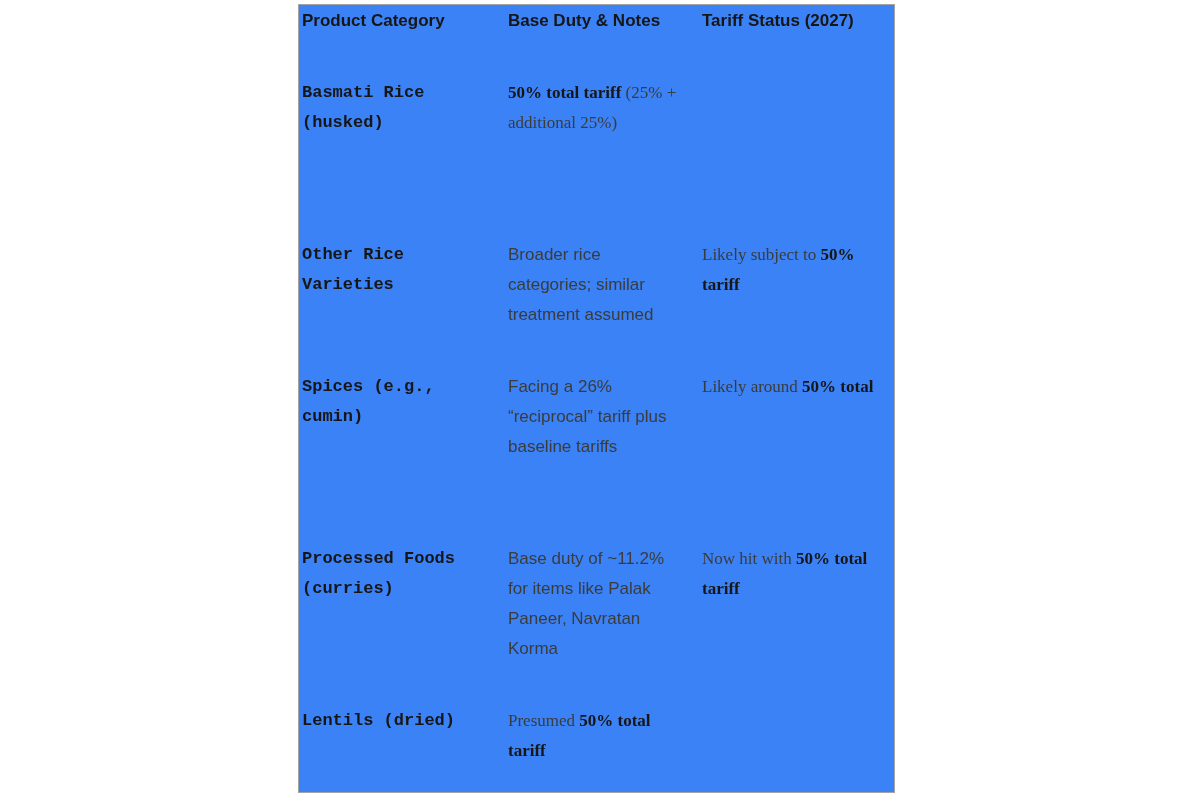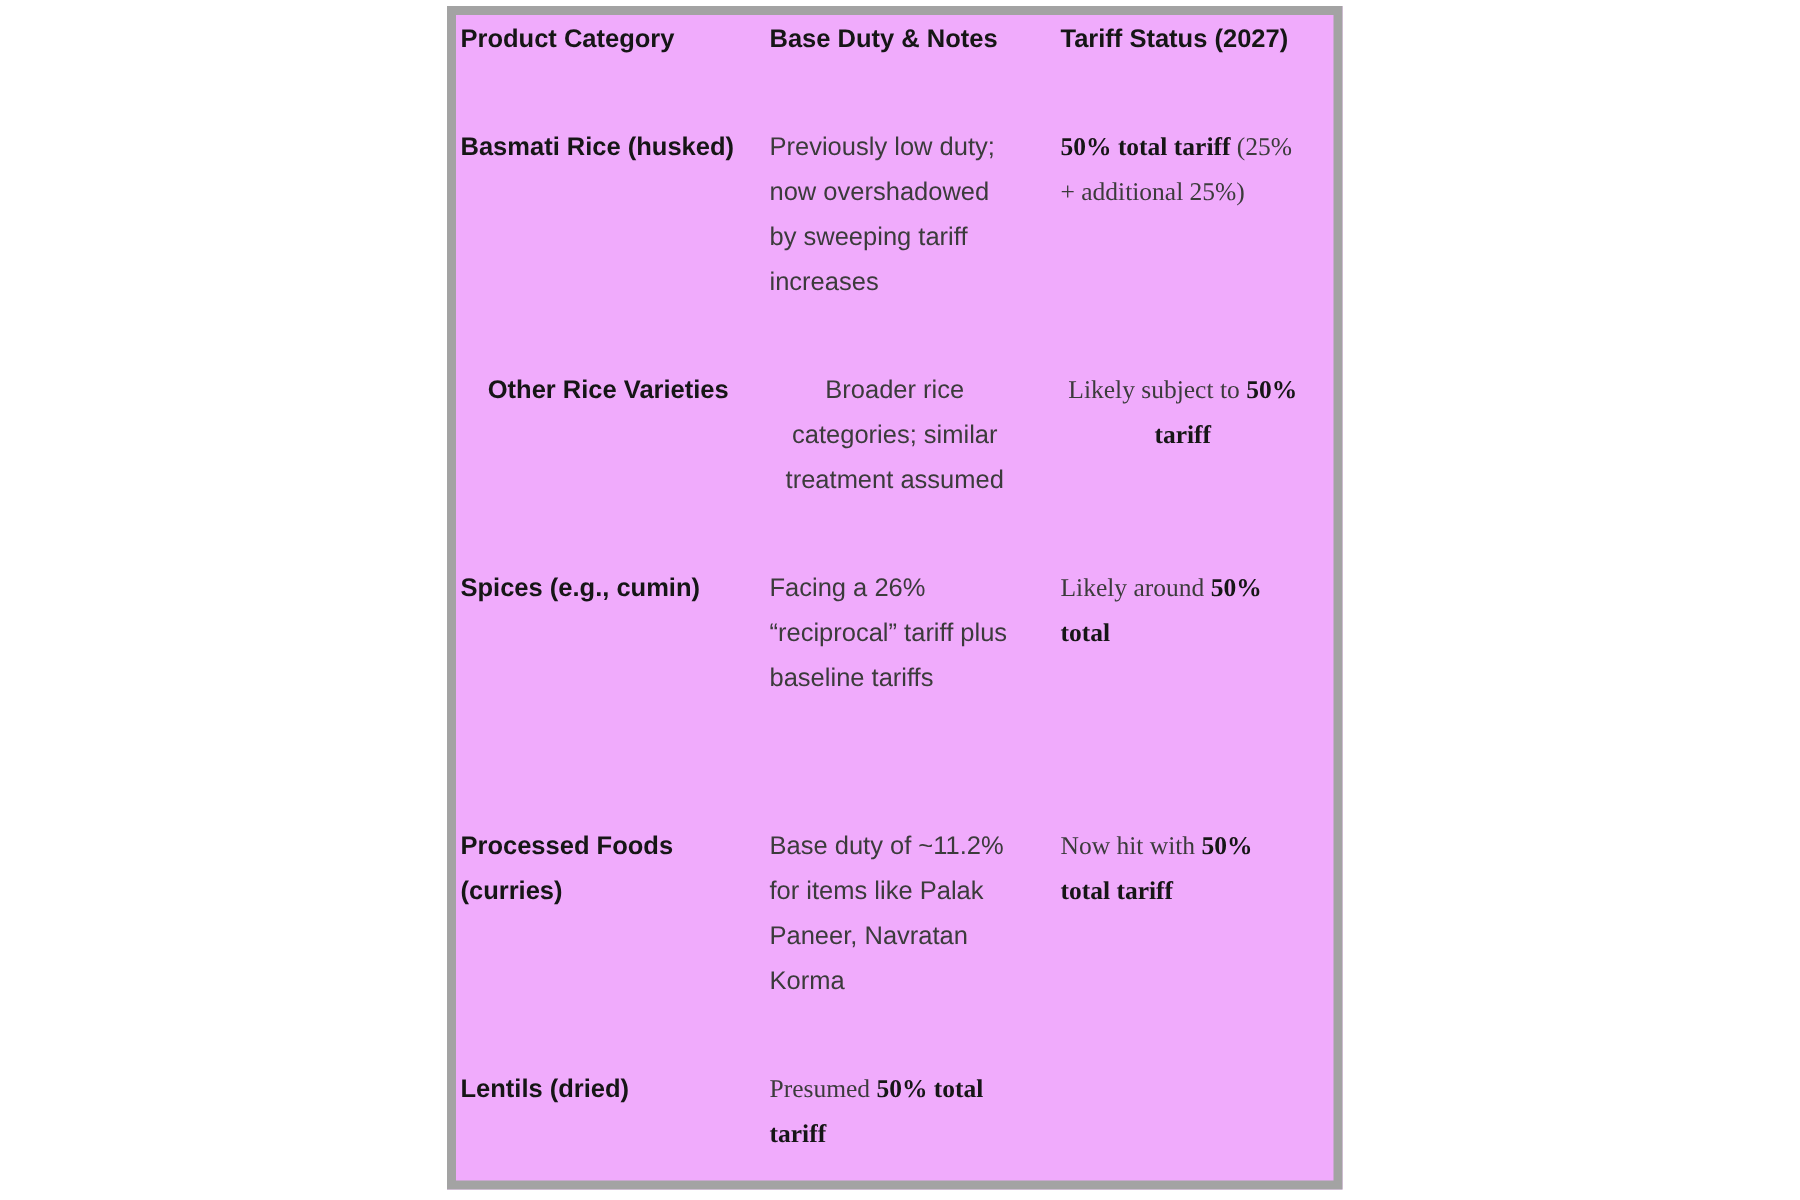--- a/index.html
+++ b/index.html
@@ -11,77 +11,77 @@
     overflow: hidden;
     font-family: "Liberation Sans", sans-serif;
   }
   .tariff-table {
     position: absolute;
     left: 298px;
     top: 4px;
     width: 597px;
     height: 789px;
     box-sizing: border-box;
-    border: 6px solid #a3a3a3;
-    background: #f0abfc;
+    border: 1px solid #a3a3a3;
+    background: #3b82f6;
   }
   .trow {
     display: grid;
     grid-template-columns: 206px 194px 1fr;
     box-sizing: border-box;
   }
   .cell {
     box-sizing: border-box;
     font-size: 17px;
     line-height: 30px;
     color: #3b3b3b;
     padding: 1px 0 0 3px;
     letter-spacing: 0px;
   }
   .cell.cat {
     font-weight: bold;
     color: #161616;
     padding-right: 6px;
+    font-family: Liberation Mono, monospace;
   }
   .cell.notes {
     padding-right: 24px;
   }
   .cell.status {
     padding-right: 19px;
     font-family: Liberation Serif, serif;
   }
   .cell .b {
     font-weight: bold;
     color: #161616;
   }
   .trow.header .cell {
     font-weight: bold;
     color: #161616;
   }
   .h-head { height: 72px; }
   .h-r0 { height: 162px; }
-  .h-r1 { height: 132px; text-align: center; }
+  .h-r1 { height: 132px; }
   .h-r2 { height: 132px; }
   .h-r3 { height: 162px; margin-top: 40px; }
   .h-r4 { height: 125px; }
 </style>
 </head>
 <body>
 
 <div class="tariff-table">
 
   <div class="trow header h-head">
     <div class="cell">Product Category</div>
     <div class="cell">Base Duty &amp; Notes</div>
     <div class="cell">Tariff Status (2027)</div>
   </div>
 
   <div class="trow h-r0">
     <div class="cell cat">Basmati Rice (husked)</div>
-    <div class="cell notes">Previously low duty; now overshadowed by sweeping tariff increases</div>
     <div class="cell status"><span class="b">50% total tariff</span><span> (25% + additional 25%)</span></div>
   </div>
 
   <div class="trow h-r1">
     <div class="cell cat">Other Rice Varieties</div>
     <div class="cell notes">Broader rice categories; similar treatment assumed</div>
     <div class="cell status"><span>Likely subject to </span><span class="b">50% tariff</span></div>
   </div>
 
   <div class="trow h-r2">

